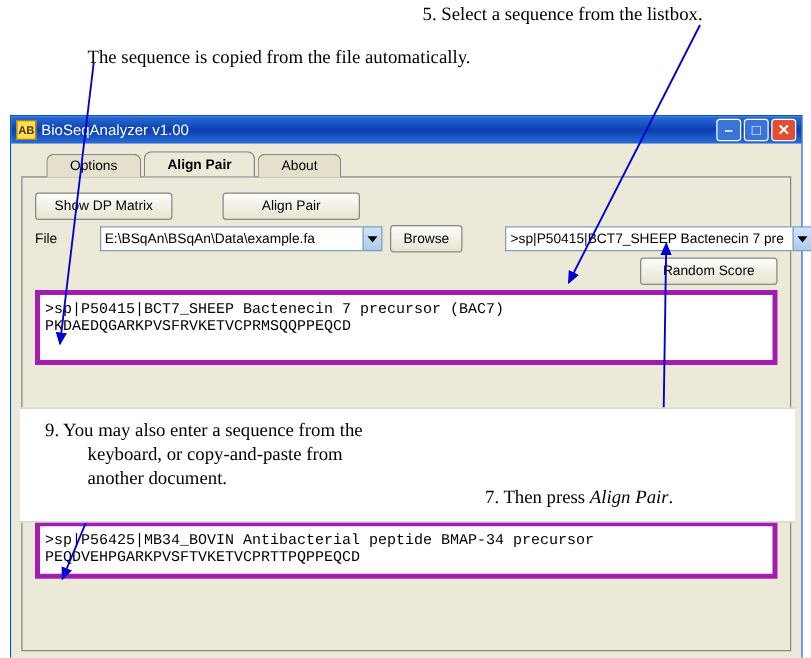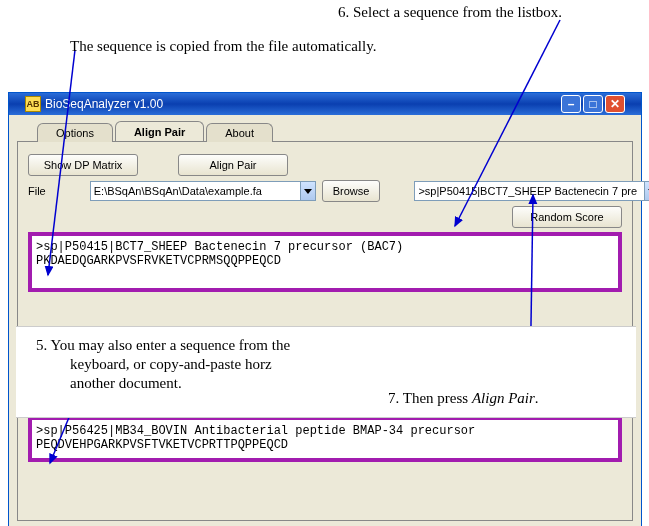--- a/index.html
+++ b/index.html
@@ -34,21 +34,21 @@
     width: 634px;
     border: 1px solid #0055cc;
     background: #ece9d8;
   }
   .titlebar {
     height: 22px;
     background: linear-gradient(to bottom, #2a6dd8 0%, #0a3fb0 50%, #2a6dd8 100%);
     color: #fff;
     display: flex;
     align-items: center;
-    padding: 0 16px;
+    padding: 0 4px;
     font-size: 12px;
   }
   .titlebar .icon-box {
     width: 16px; height: 16px;
     background: #ffdd55;
     border: 1px solid #aa8800;
     margin-right: 4px;
     display: flex;
     align-items: center;
     justify-content: center;
@@ -100,21 +100,21 @@
     padding-top: 4px;
     z-index: 2;
   }
   .panel {
     border: 1px solid #888;
     background: #ece9d8;
     padding: 8px 10px;
     min-height: 380px;
   }
   .row { display: flex; align-items: center; margin: 4px 0; }
-  .field-label { margin-right: 16px; }
+  .field-label { margin-right: 6px; }
   .text-input {
     font-family: "Tahoma", sans-serif;
     font-size: 11px;
     height: 20px;
     border: 1px solid #7e9db9;
     background: #fff;
     padding: 0 3px;
     margin-left: 28px;
   }
   .combo {
@@ -161,26 +161,26 @@
     height: 92px;
     background: #fff;
     border-top: 1px solid #ccc;
     border-bottom: 1px solid #ccc;
     z-index: 25;
   }
 </style>
 </head>
 <body>
 
-<div class="annot" style="left:338px; top:4px;">6.  Select a sequence from the listbox.</div>
+<div class="annot" style="left:338px; top:4px;">5.  Select a sequence from the listbox.</div>
 <div class="annot" style="left:70px; top:38px;">The sequence is copied from the file automatically.</div>
 
 <div class="white-overlay"></div>
-<div class="annot" style="left:36px; top:337px; z-index:30;">5.  You may also enter a sequence from the</div>
-<div class="annot" style="left:70px; top:356px; z-index:30;">keyboard, or copy-and-paste horz</div>
+<div class="annot" style="left:36px; top:337px; z-index:30;">9.  You may also enter a sequence from the</div>
+<div class="annot" style="left:70px; top:356px; z-index:30;">keyboard, or copy-and-paste from</div>
 <div class="annot" style="left:70px; top:375px; z-index:30;">another document.</div>
 <div class="annot" style="left:388px; top:390px; z-index:30;">
   <span>7.  Then press </span><span style="font-style:italic">Align Pair</span><span>.</span>
 </div>
 
 <svg class="svg-overlay">
   <defs>
     <marker id="arrowhead" markerWidth="8" markerHeight="8" refX="6" refY="3" orient="auto">
       <path d="M0,0 L7,3 L0,6 Z" fill="#0000d0"></path>
     </marker>

